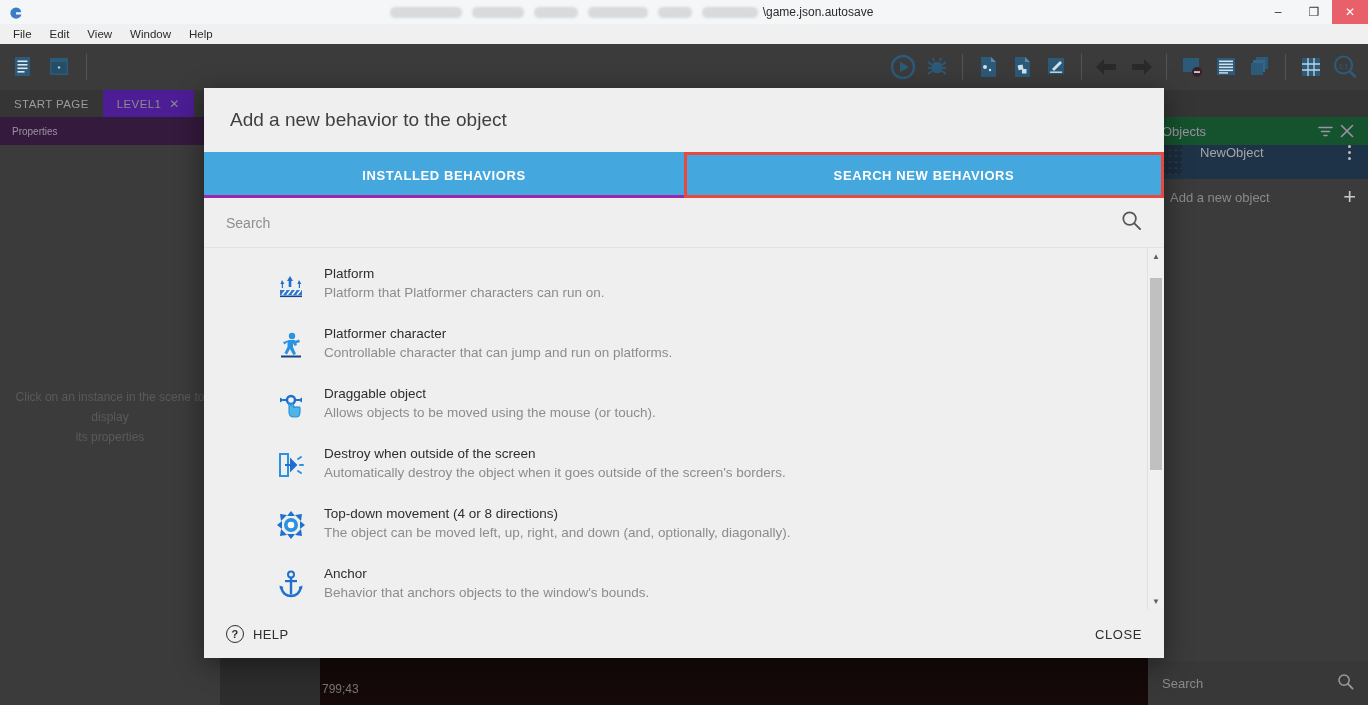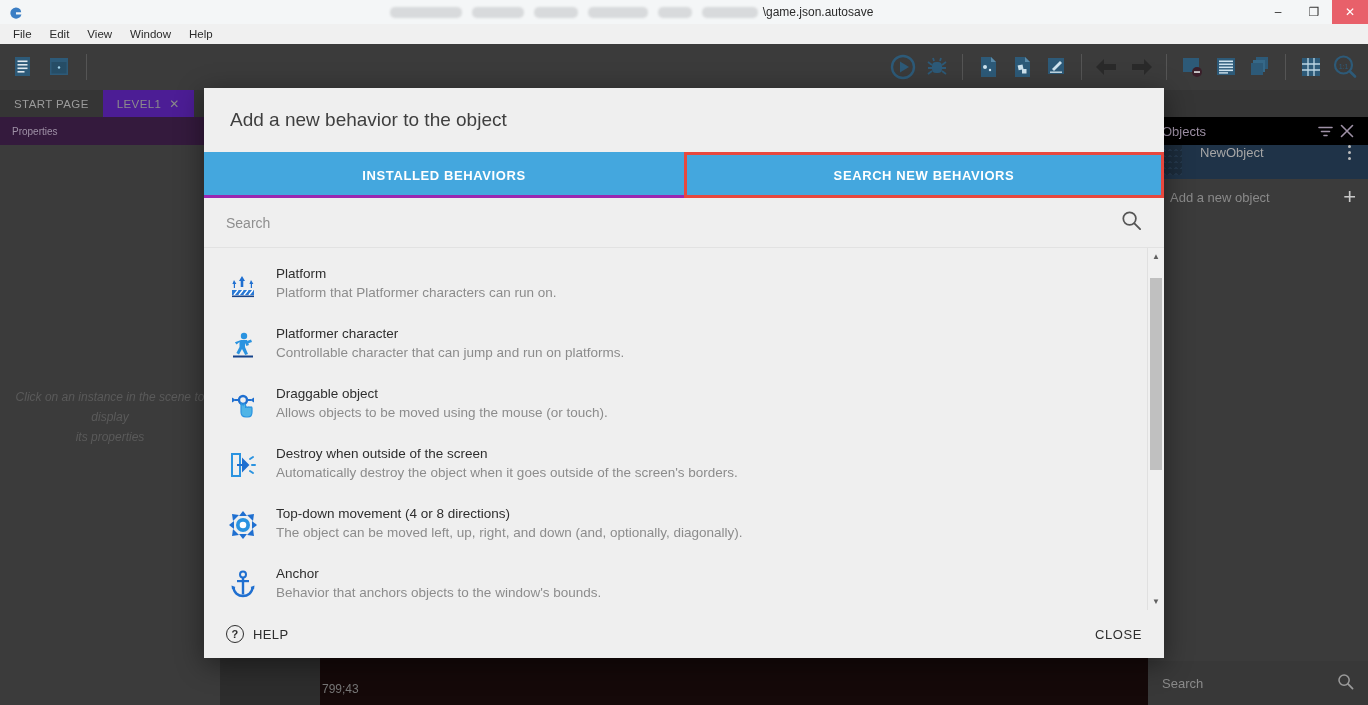--- a/index.html
+++ b/index.html
@@ -91,21 +91,20 @@
     background: #3b3b3b;
   }
   .panel-header {
     height: 28px; background: #341a3d; display: flex; align-items: center;
     padding: 0 12px; color: #9f91a6; font-size: 10px;
   }
   .left-hint {
     position: absolute; left: 0; right: 0; top: 270px;
     text-align: center; color: #5a5a5a; font-size: 12px; line-height: 20px;
     padding: 0 14px;
-    font-style: italic;
   }
 
   
   .scene {
     position: absolute; left: 220px; top: 117px; right: 148px; bottom: 0;
     background: #2d2d2d;
   }
   .scene-canvas {
     position: absolute; left: 100px; top: 528px; right: 0; bottom: 0;
     background: #150909;
@@ -114,21 +113,21 @@
     position: absolute; left: 322px; top: 682px;
     color: #777; font-size: 12px;
   }
 
   
   .right-panel {
     position: absolute; right: 0; top: 117px; width: 220px; bottom: 0;
     background: #3b3b3b;
   }
   .rp-header {
-    height: 28px; background: #000000; display: flex; align-items: center;
+    height: 28px; background: #14532d; display: flex; align-items: center;
     padding: 0 10px 0 14px; color: #9f91a6; font-size: 13px;
   }
   .rp-header .sp { flex: 1; }
   .rp-hicon { width: 22px; display:flex; align-items:center; justify-content:center;
     color: #9f91a6; font-size: 15px; }
   .obj-row {
     height: 34px; background: #1f3348; display: flex; align-items: flex-start;
     padding: 0 10px 0 0; color: #9a9a9a; font-size: 13px;
   }
   .obj-thumb {
@@ -186,21 +185,21 @@
     flex: 1; border: none; outline: none; background: transparent;
     font-size: 14px; color: #333; font-family: "Liberation Sans", sans-serif;
   }
   .modal-search input::placeholder { color: #8e8e8e; }
   .modal-list {
     flex: 1; overflow: hidden; position: relative; background: #efefef;
   }
   .list-inner { padding: 8px 0 0 0; }
   .b-item {
     display: flex; align-items: flex-start; gap: 16px;
-    padding: 8px 22px 8px 22px; height: 60px;
+    padding: 8px 22px 8px 22px; height: 60px; margin-left: 48px;
   }
   .b-icon {
     width: 34px; height: 34px; margin-top: 4px; flex: 0 0 34px;
     display: flex; align-items: center; justify-content: center;
   }
   .b-text { display: flex; flex-direction: column; gap: 4px; padding-top: 2px; }
   .b-name { font-size: 13.5px; color: #2e2e2e; }
   .b-desc { font-size: 13.5px; color: #8c8c8c; }
   .list-scrollbar {
     position: absolute; right: 0; top: 0; width: 17px; height: 100%;

